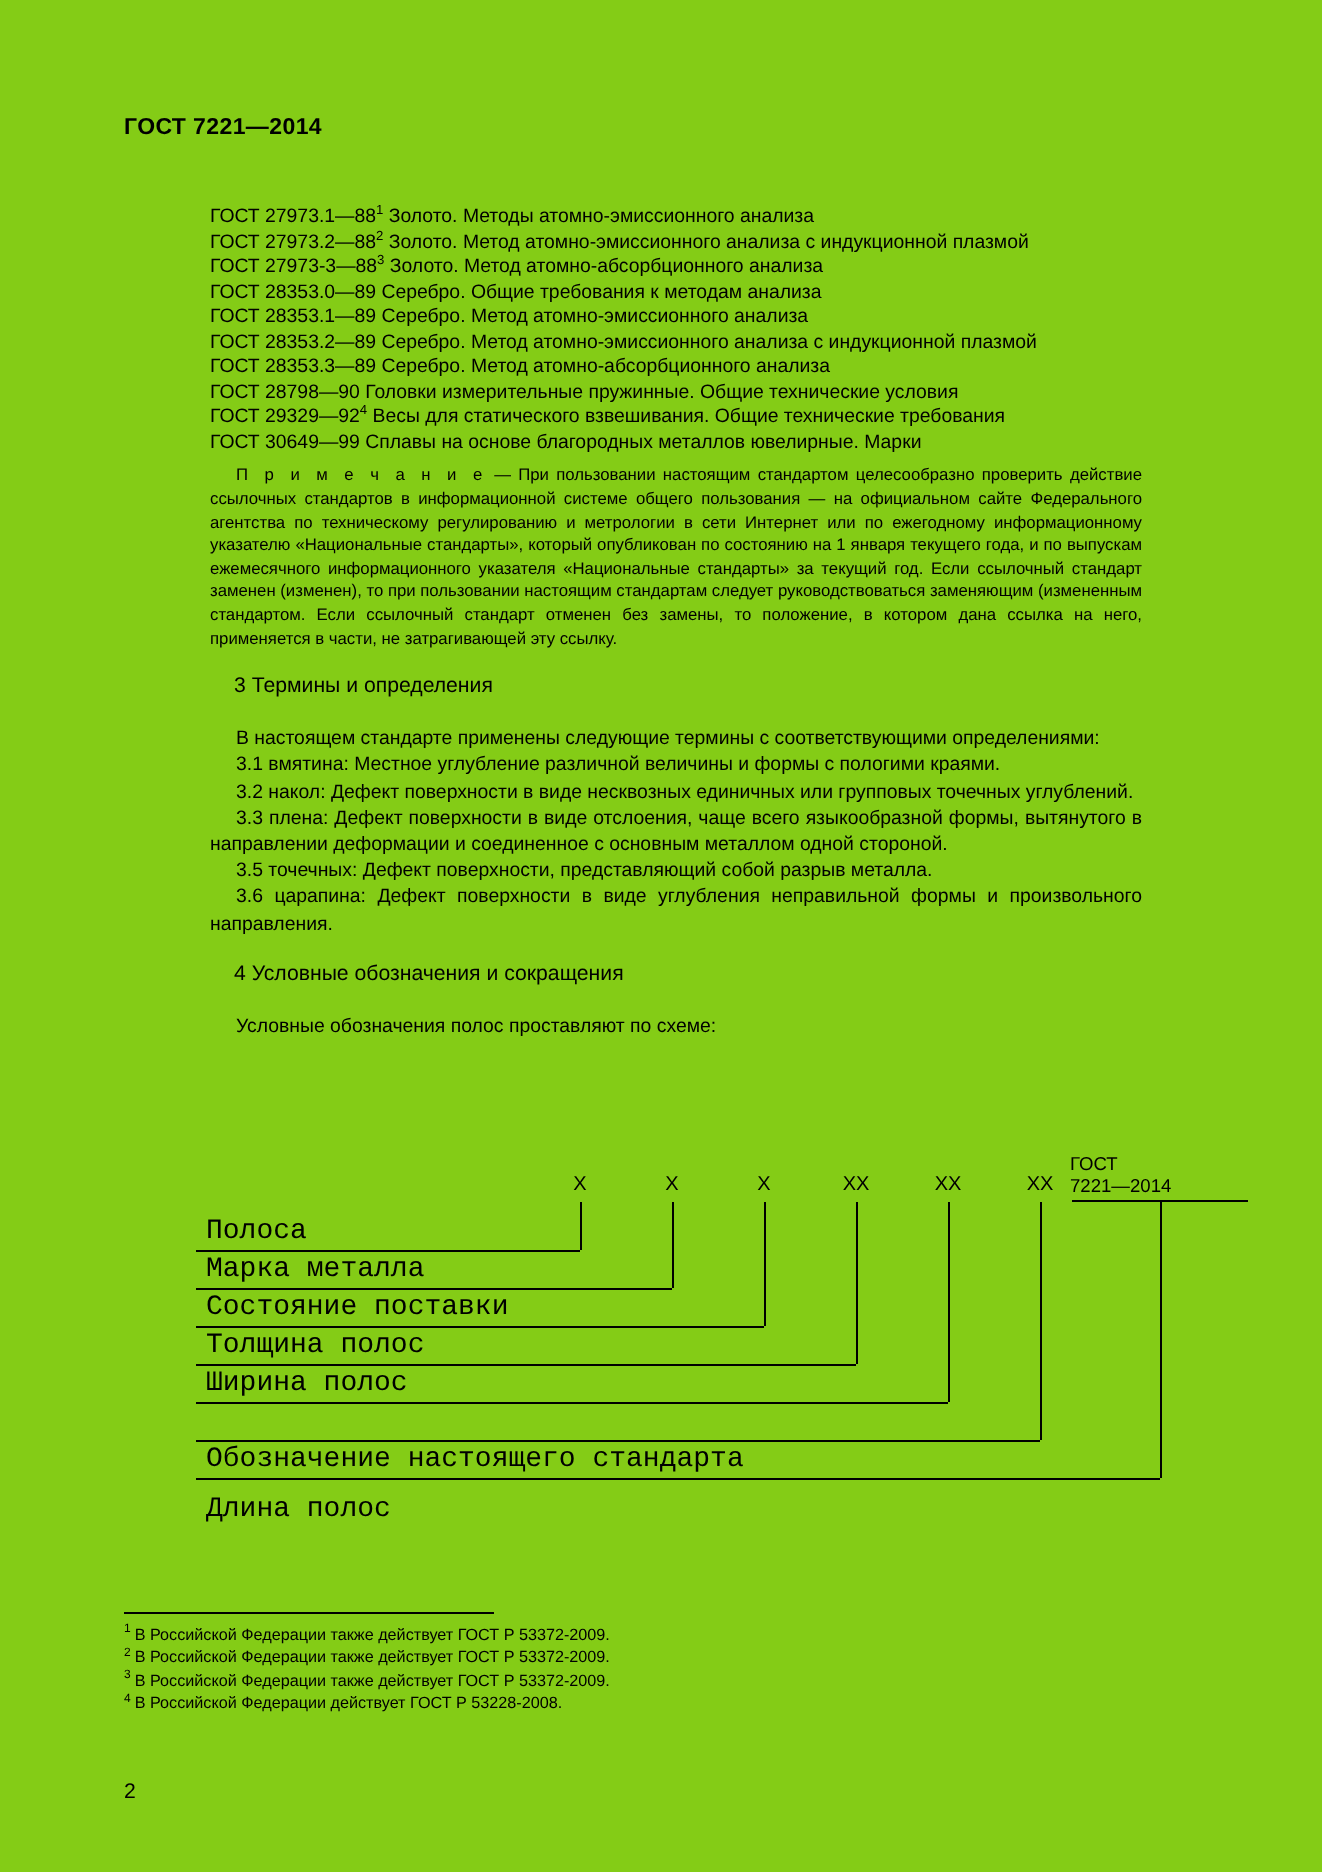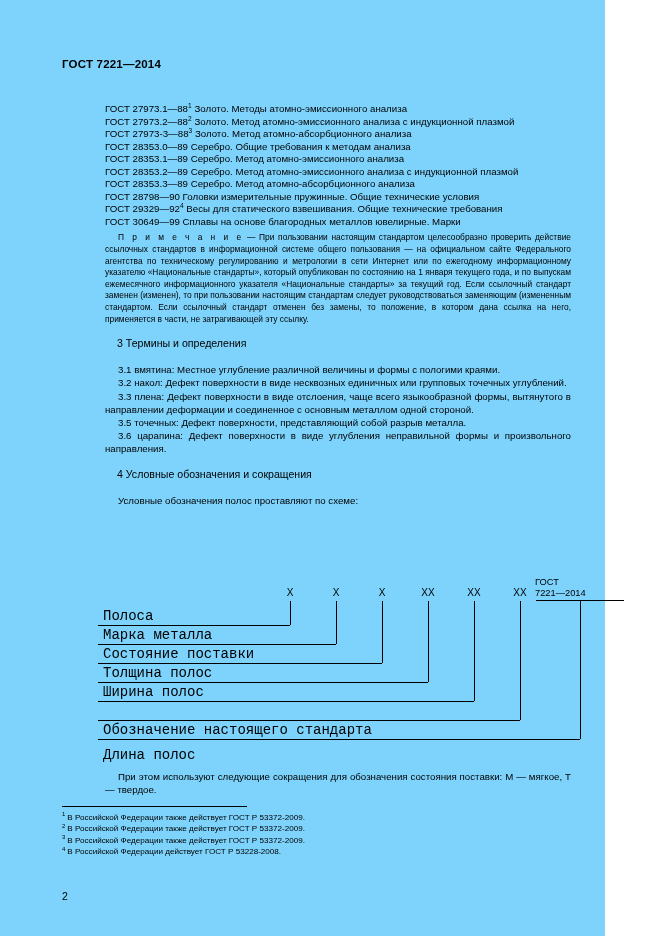--- a/index.html
+++ b/index.html
@@ -12,23 +12,23 @@
     background: #ffffff;
     font-family: "Liberation Sans", sans-serif;
     color: #000000;
     overflow: hidden;
     position: relative;
   }
 
   .page {
     position: absolute;
     left: 0; top: 0;
-    width: 605px;
+    width: 661px;
     height: 936px;
-    background: #7dd3fc;
+    background: #84cc16;
   }
 
   
   .page-header {
     position: absolute;
     left: 62px;
     top: 58px;
     font-size: 11.5px;
     font-weight: bold;
     letter-spacing: 0.2px;
@@ -195,20 +195,21 @@
         <div><span>ГОСТ 30649—99 Сплавы на основе благородных металлов ювелирные. Марки</span></div>
       </div>
 
     <div class="note">
       <span class="nlabel">П р и м е ч а н и е</span><span> — При пользовании настоящим стандартом целесообразно проверить действие ссылочных стандартов в информационной системе общего пользования — на официальном сайте Федерального агентства по техническому регулированию и метрологии в сети Интернет или по ежегодному информационному указателю «Национальные стандарты», который опубликован по состоянию на 1 января текущего года, и по выпускам ежемесячного информационного указателя «Национальные стандарты» за текущий год. Если ссылочный стандарт заменен (изменен), то при пользовании настоящим стандартам следует руководствоваться заменяющим (измененным стандартом. Если ссылочный стандарт отменен без замены, то положение, в котором дана ссылка на него, применяется в части, не затрагивающей эту ссылку.</span>
     </div>
 
     <h2 class="sect sect-3">3 Термины и определения</h2>
 
     <div class="terms">
+      <p>В настоящем стандарте применены следующие термины с соответствующими определениями:</p>
       <div>
           <p><span>3.1 </span><b>вмятина:</b><span> Местное углубление различной величины и формы с пологими краями.</span></p>
           <p><span>3.2 </span><b>накол:</b><span> Дефект поверхности в виде несквозных единичных или групповых точечных углублений.</span></p>
           <p><span>3.3 </span><b>плена:</b><span> Дефект поверхности в виде отслоения, чаще всего языкообразной формы, вытянутого в направлении деформации и соединенное с основным металлом одной стороной.</span></p>
           <p><span>3.5 </span><b>точечных:</b><span> Дефект поверхности, представляющий собой разрыв металла.</span></p>
           <p><span>3.6 </span><b>царапина:</b><span> Дефект поверхности в виде углубления неправильной формы и произвольного направления.</span></p>
         </div>
     </div>
 
     <h2 class="sect sect-4">4 Условные обозначения и сокращения</h2>
@@ -244,23 +245,20 @@
       <div class="vline" style="left: 386px; top: 13px; height: 100px;"></div>
       <div class="rowlabel" style="top: 118px; margin-top: 44px;">Длина полос</div>
       <div class="hline" style="top: 132px; width: 422px;"></div>
       <div class="vline" style="left: 432px; top: 13px; height: 119px;"></div>
       <div class="rowlabel" style="top: 137px;">Обозначение настоящего стандарта</div>
       <div class="hline" style="top: 151px; width: 482px;"></div>
       <div class="vline" style="left: 492px; top: 13px; height: 138px;"></div>
       <div class="hline" style="left: 448px; top: 12px; width: 88px;"></div>
     </div>
 
-  <div style="position:absolute; left:105px; top:770px; width:466px;">
-    <div class="closing">При этом используют следующие сокращения для обозначения состояния поставки: М — мягкое, Т — твердое.</div>
-  </div>
 
   <div class="fn-rule"></div>
   <div class="footnotes">
       <div><sup>1</sup><span>В Российской Федерации также действует ГОСТ Р 53372-2009.</span></div>
       <div><sup>2</sup><span>В Российской Федерации также действует ГОСТ Р 53372-2009.</span></div>
       <div><sup>3</sup><span>В Российской Федерации также действует ГОСТ Р 53372-2009.</span></div>
       <div><sup>4</sup><span>В Российской Федерации действует ГОСТ Р 53228-2008.</span></div>
     </div>
 
   <div class="page-number">2</div>

